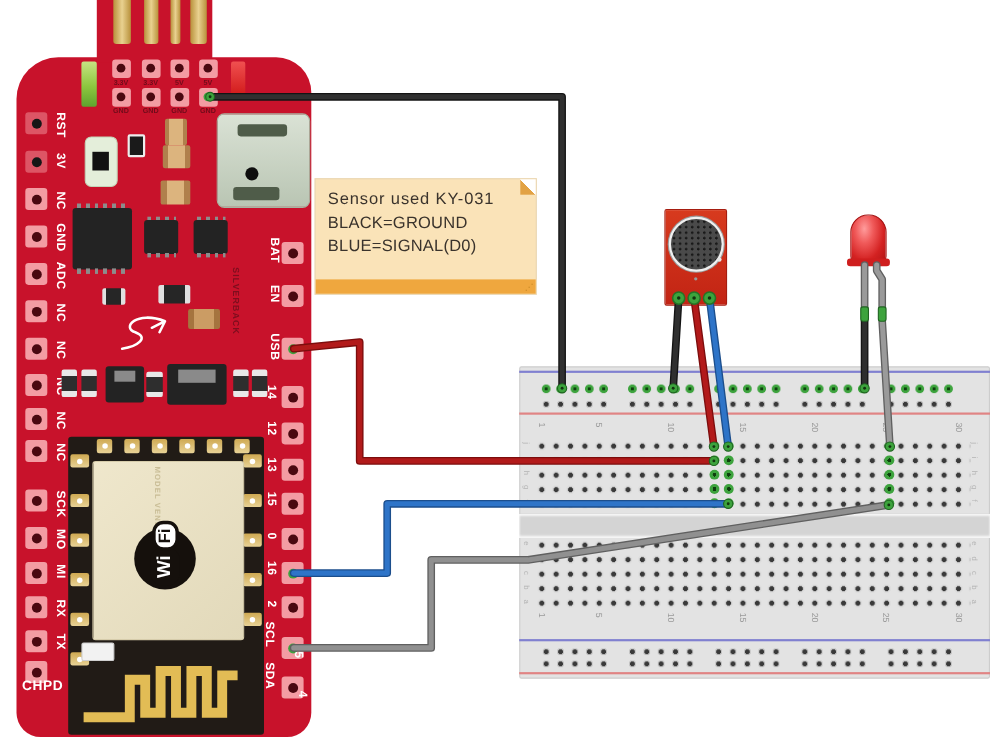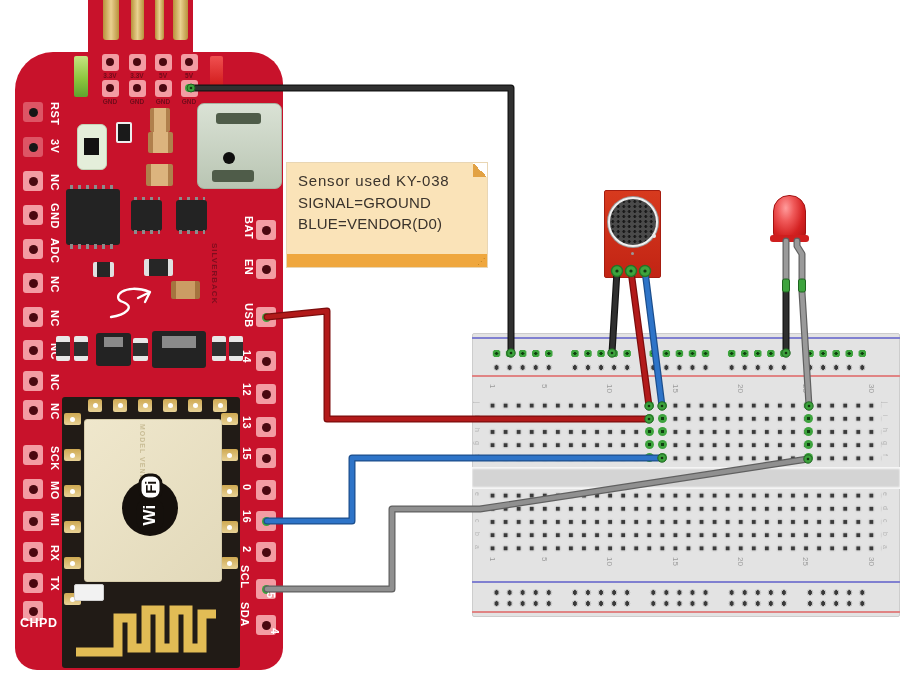--- a/index.html
+++ b/index.html
@@ -446,23 +446,23 @@
     </div>
   </div>
   <div class="mod-led"></div>
   <svg class="abs" style="left:64px;top:598px;" width="176" height="66">
     <path d="M12,54 H54 V20 H68 V50 H82 V12 H96 V50 H110 V12 H124 V50 H138 V16 H152" stroke="#e2bc55" stroke-width="9" fill="none"></path>
   </svg>
 
   <div class="note">
     <div class="note-fold"></div>
     <div class="note-text">
-      <div style="letter-spacing:.8px;">Sensor used KY-038</div>
-      <div>SIGNAL=GROUND</div>
-      <div>BLUE=VENDOR(D0)</div>
+      <div style="letter-spacing:.8px;">Sensor used KY-031</div>
+      <div>BLACK=GROUND</div>
+      <div>BLUE=SIGNAL(D0)</div>
     </div>
     <div class="note-bar">
         <span class="note-grip">⋰</span>
       </div>
   </div>
 
   <div class="sensor">
     <div class="mic"></div>
     <span class="sdot" style="left:47px;top:43px;width:4px;height:4px;"></span>
     <span class="sdot" style="left:26px;top:61px;width:3px;height:3px;background:#999;"></span>

